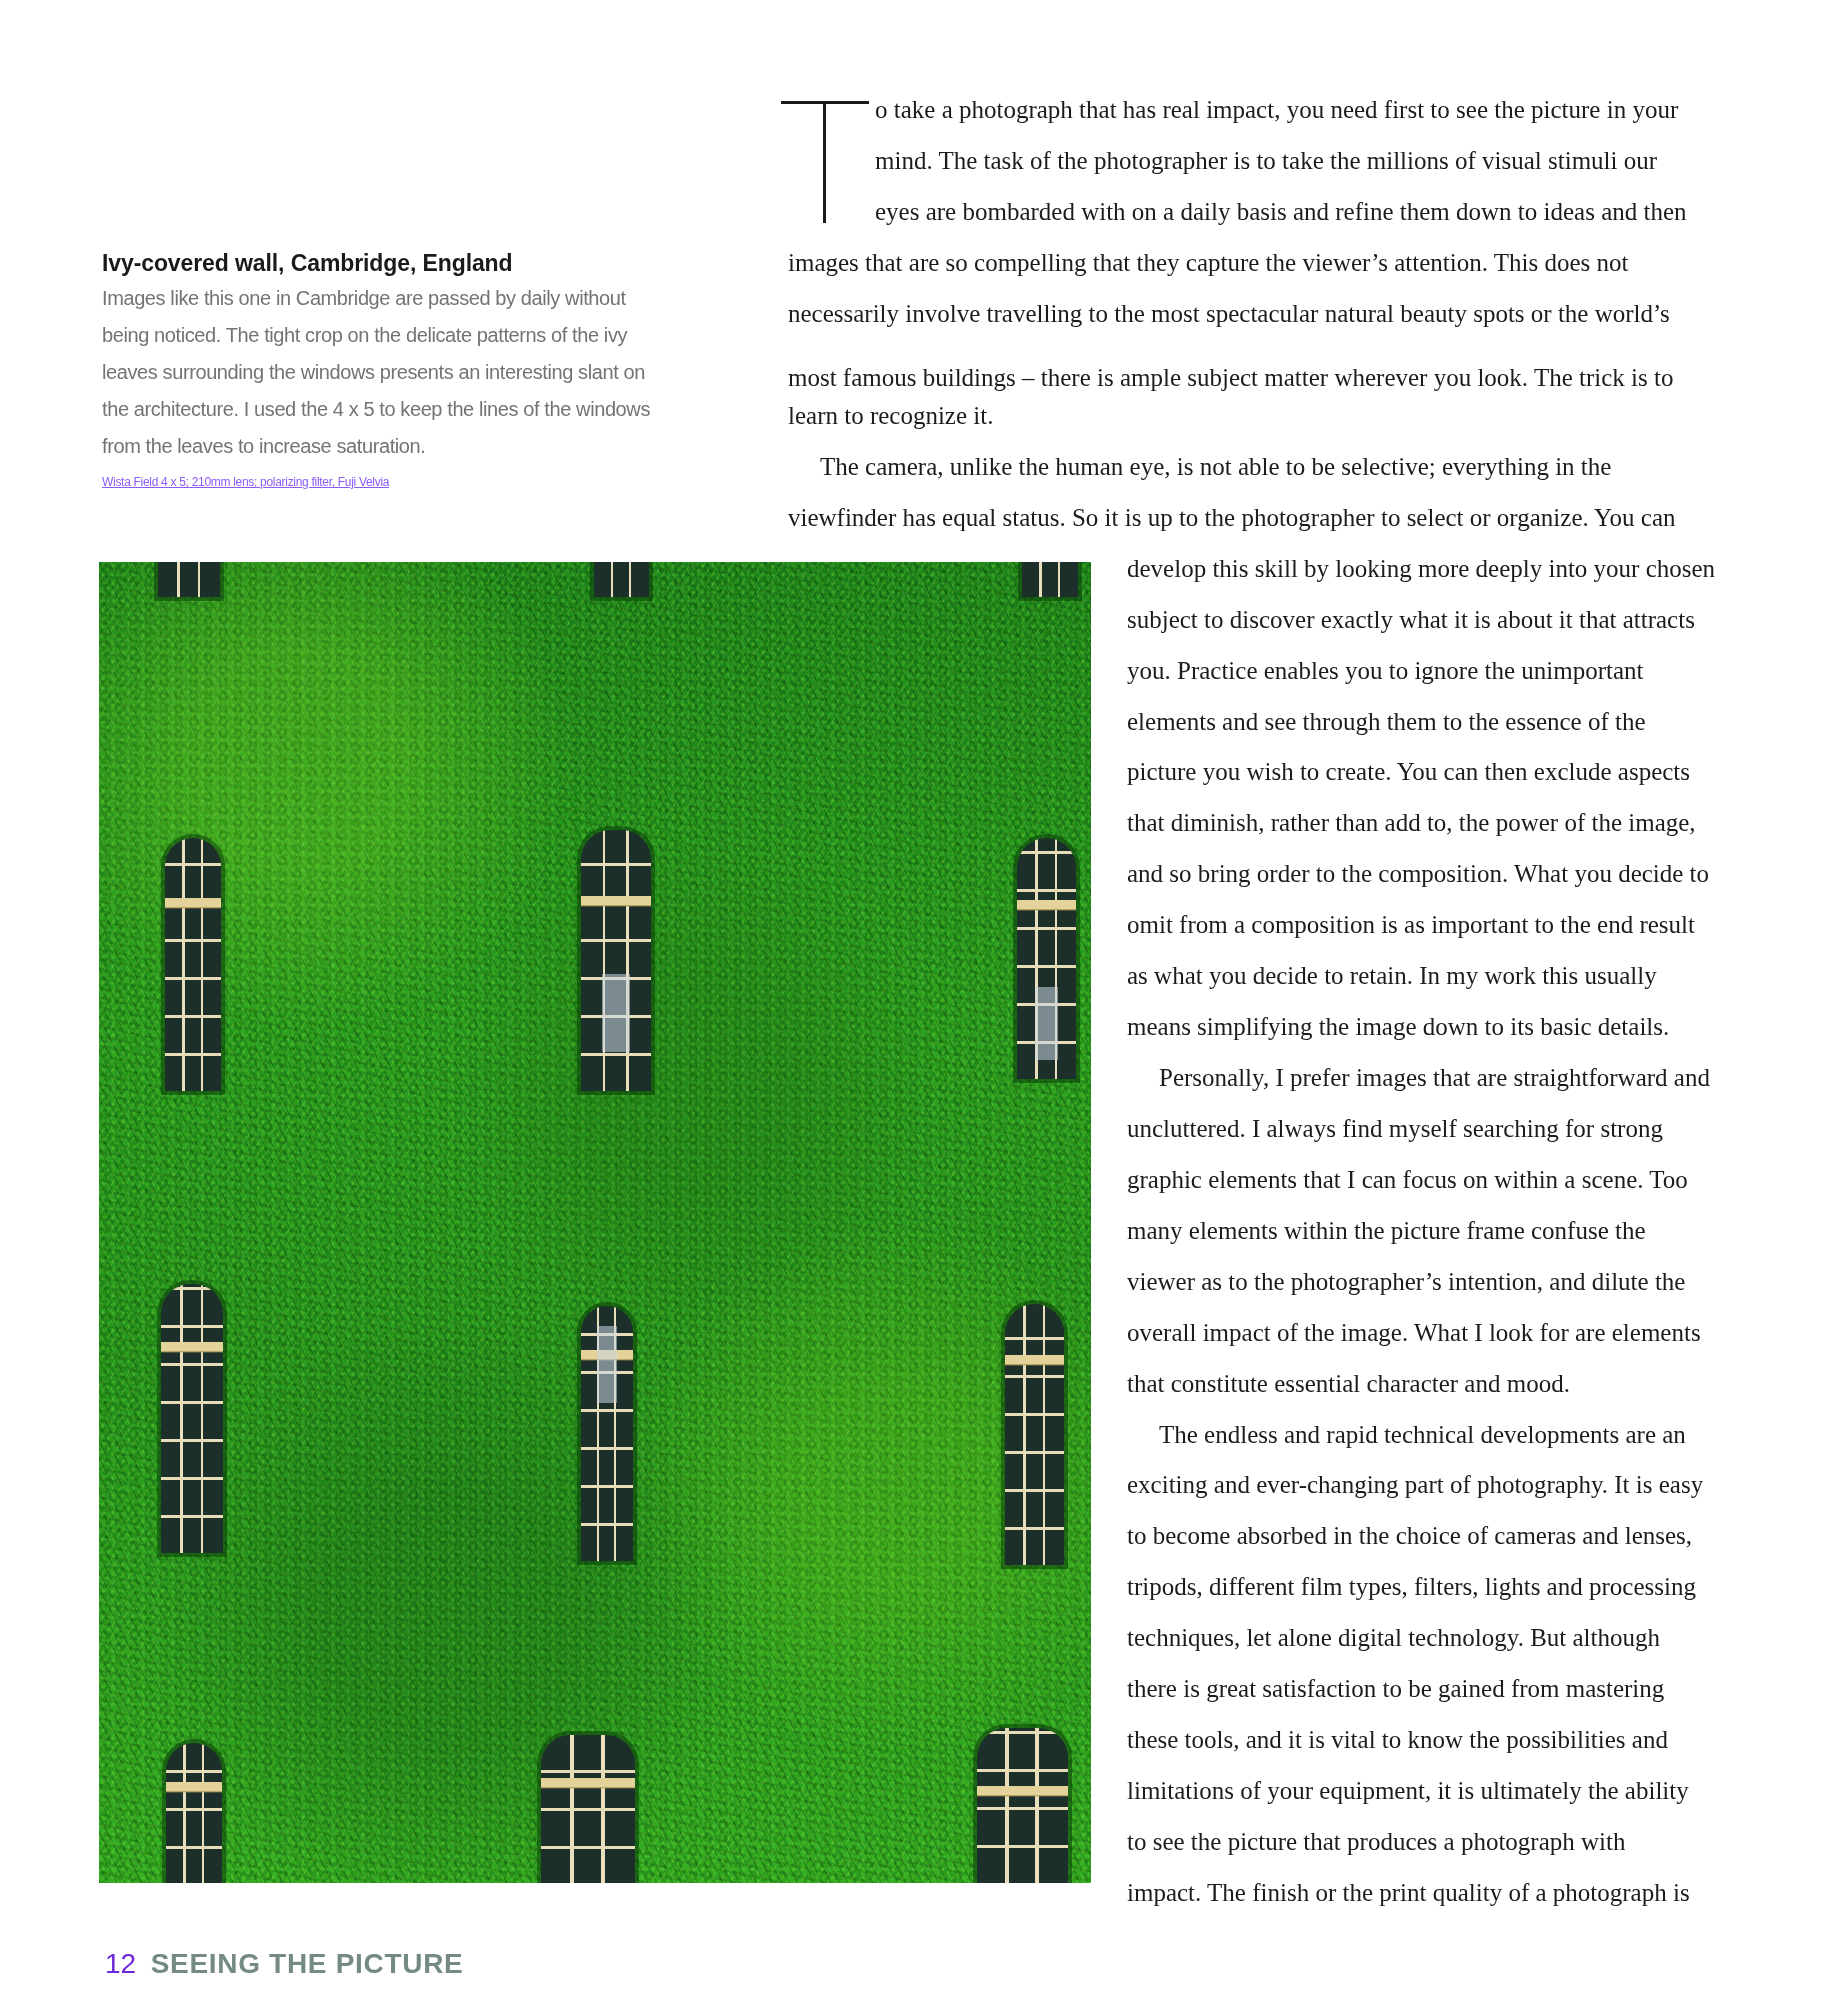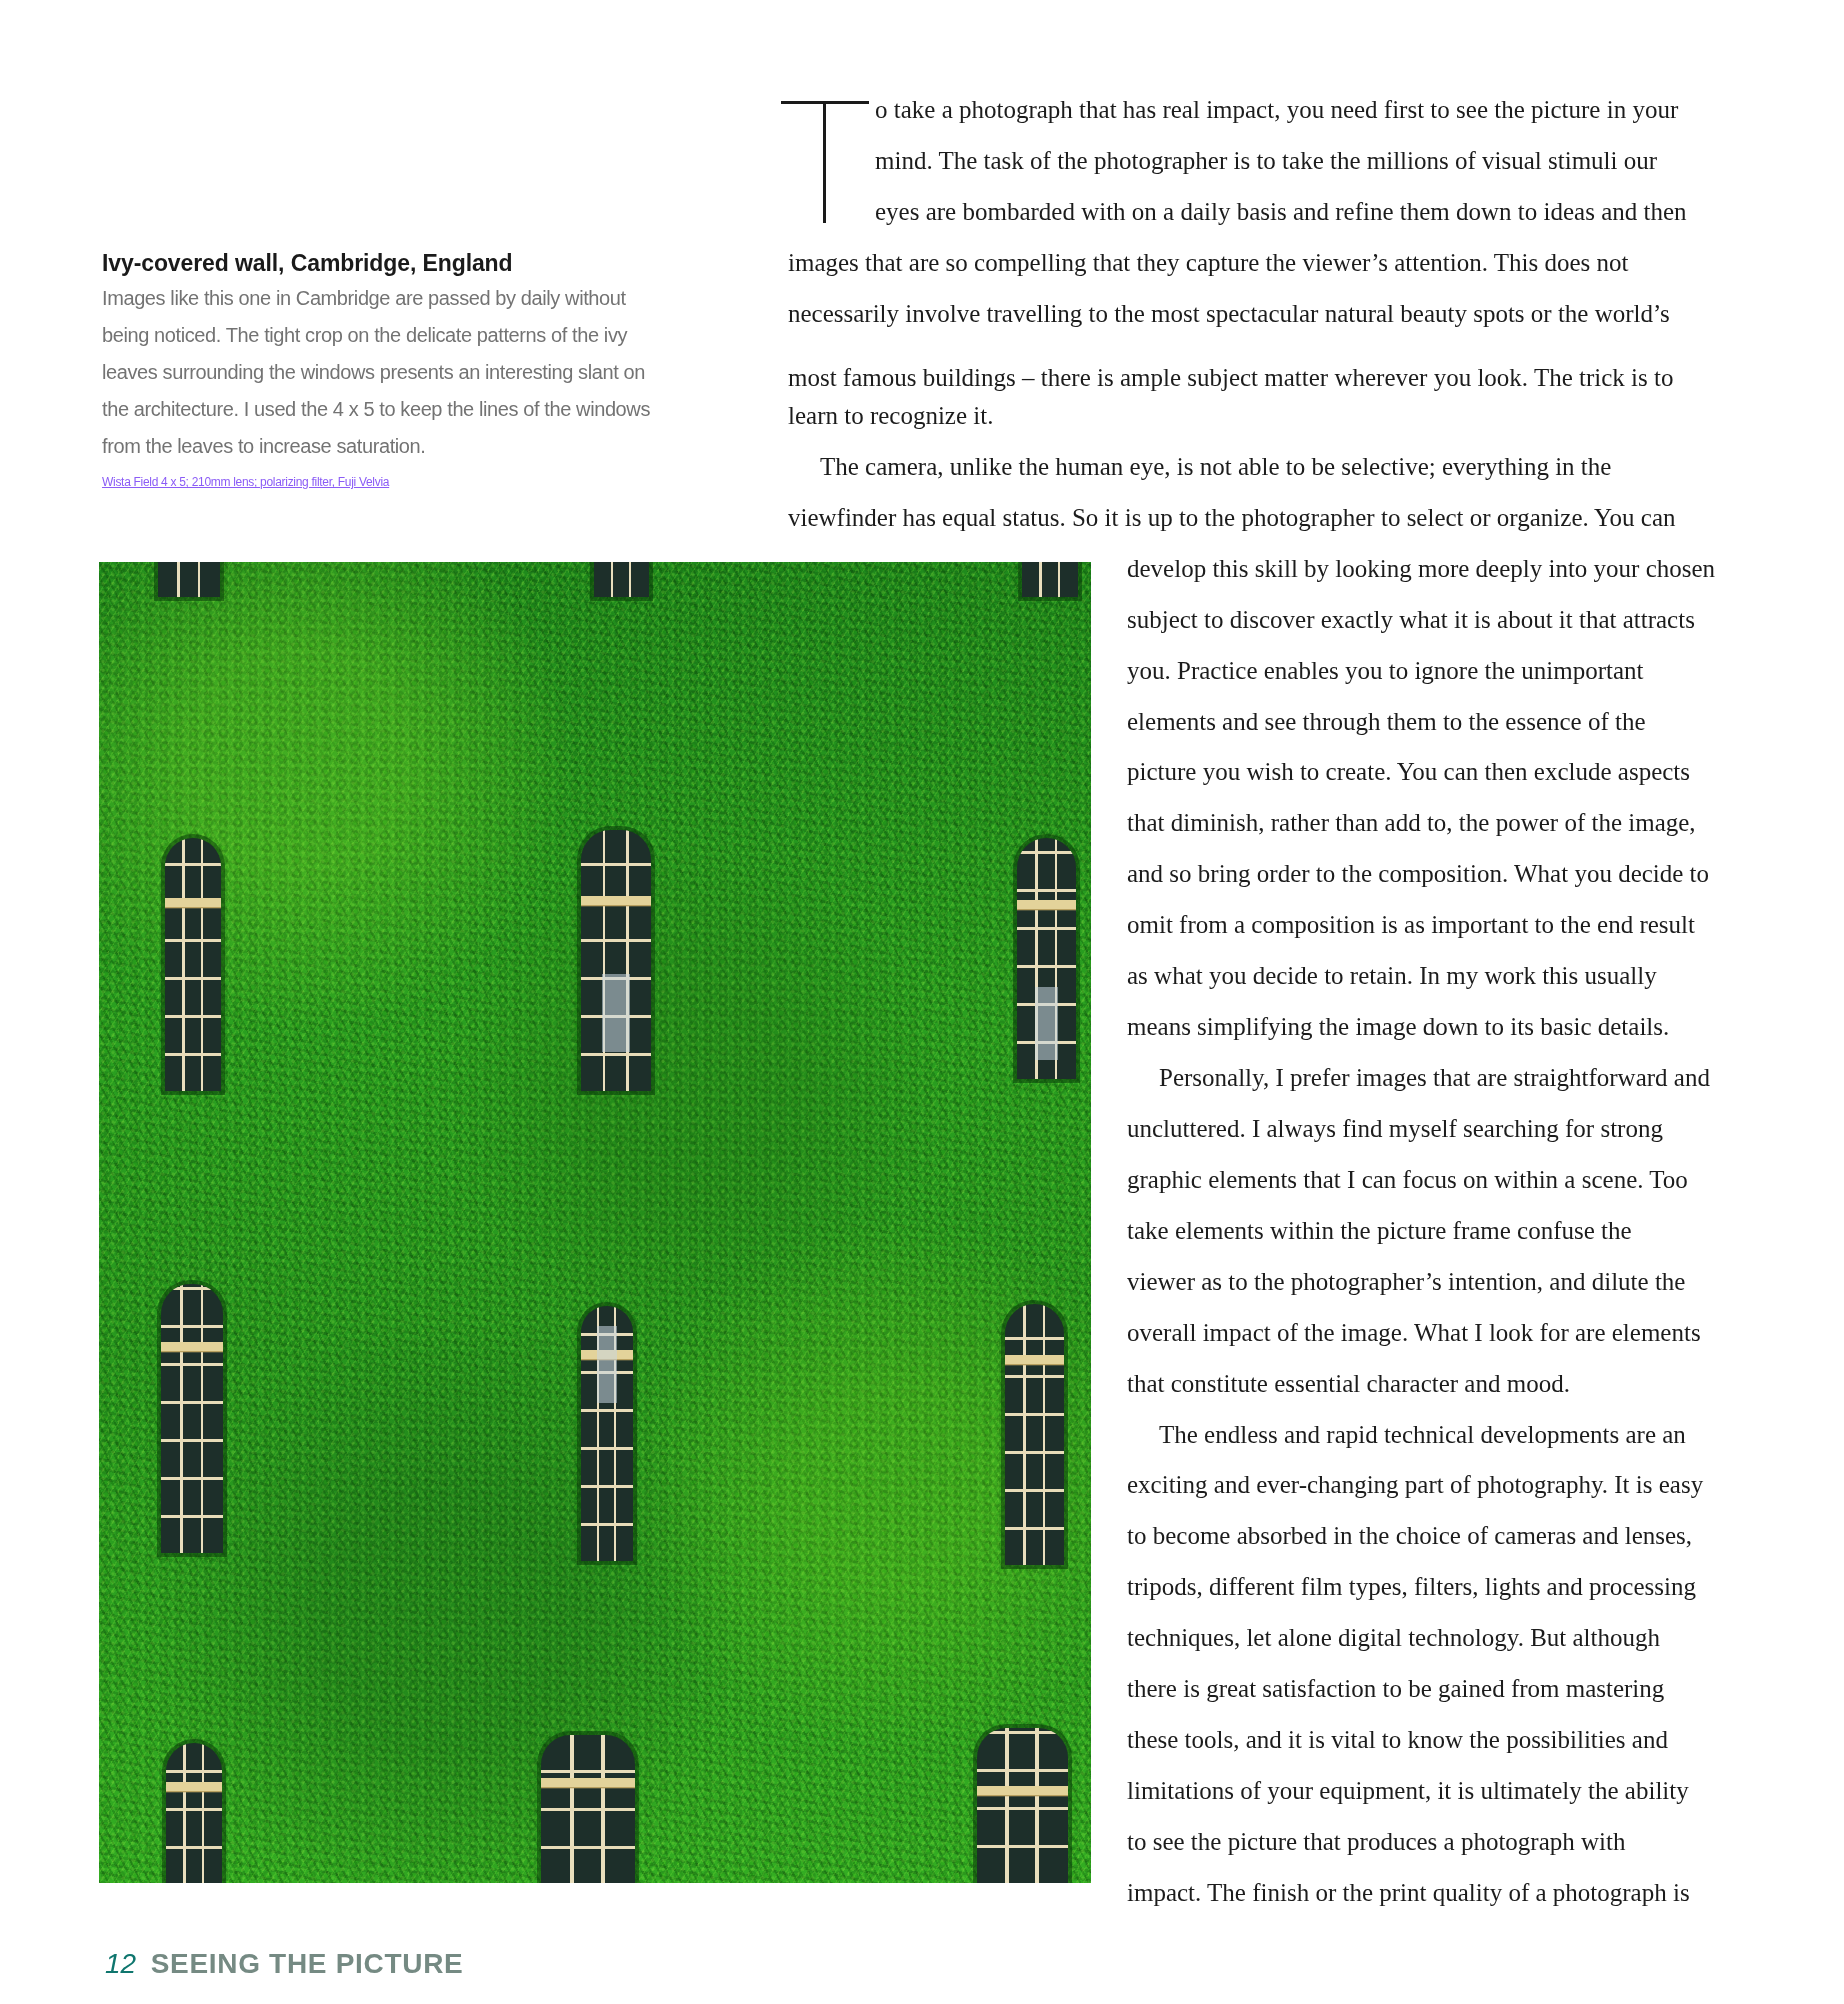--- a/index.html
+++ b/index.html
@@ -42,21 +42,21 @@
     box-shadow: 0 0 0 4px rgba(10,60,10,.55); }
   .window .grid { position:absolute; inset:0;
     background:
       repeating-linear-gradient(0deg, transparent 0 35px, #e7dcb8 35px 38px),
       linear-gradient(90deg, transparent 0 31%, #e9dfbd 31% 35%, transparent 35% 64%, #e9dfbd 64% 68%, transparent 68%);
   }
   .window .sill { position:absolute; left:-5.4px; right:-5.4px; height:9.4px; background:#e3d39a; box-shadow:0 1.3px 0 #b9a160; }
   .window .sky { position:absolute; left:30%; width:40%; height:30%; top:55%; background:rgba(200,215,225,.55); }
 
   .footer { position:absolute; left:105px; top:1947px; font-family:"Liberation Sans", sans-serif; font-size:28px; line-height:34px; white-space:nowrap; }
-  .footer .num { color:#0f766e; font-weight:normal;font-style:italic; }
+  .footer .num { color:#6d28d9; font-weight:normal; }
   .footer .running { color:#758a83; font-weight:bold; letter-spacing:0.7px; margin-left:6.7px; }
 </style>
 </head>
 <body>
 
 <div class="caption">
   <div class="title">Ivy-covered wall, Cambridge, England</div>
   <div class="body">
     <div>Images like this one in Cambridge are passed by daily without</div>
     <div>being noticed. The tight crop on the delicate patterns of the ivy</div>
@@ -89,21 +89,21 @@
   <div class="line" style="left:1127px;top:696px">elements and see through them to the essence of the</div>
   <div class="line" style="left:1127px;top:746px">picture you wish to create. You can then exclude aspects</div>
   <div class="line" style="left:1127px;top:797px">that diminish, rather than add to, the power of the image,</div>
   <div class="line" style="left:1127px;top:848px">and so bring order to the composition. What you decide to</div>
   <div class="line" style="left:1127px;top:899px">omit from a composition is as important to the end result</div>
   <div class="line" style="left:1127px;top:950px">as what you decide to retain. In my work this usually</div>
   <div class="line" style="left:1127px;top:1001px">means simplifying the image down to its basic details.</div>
   <div class="line" style="left:1159px;top:1052px">Personally, I prefer images that are straightforward and</div>
   <div class="line" style="left:1127px;top:1103px">uncluttered. I always find myself searching for strong</div>
   <div class="line" style="left:1127px;top:1154px">graphic elements that I can focus on within a scene. Too</div>
-  <div class="line" style="left:1127px;top:1205px">take elements within the picture frame confuse the</div>
+  <div class="line" style="left:1127px;top:1205px">many elements within the picture frame confuse the</div>
   <div class="line" style="left:1127px;top:1256px">viewer as to the photographer’s intention, and dilute the</div>
   <div class="line" style="left:1127px;top:1307px">overall impact of the image. What I look for are elements</div>
   <div class="line" style="left:1127px;top:1358px">that constitute essential character and mood.</div>
   <div class="line" style="left:1159px;top:1409px">The endless and rapid technical developments are an</div>
   <div class="line" style="left:1127px;top:1459px">exciting and ever-changing part of photography. It is easy</div>
   <div class="line" style="left:1127px;top:1510px">to become absorbed in the choice of cameras and lenses,</div>
   <div class="line" style="left:1127px;top:1561px">tripods, different film types, filters, lights and processing</div>
   <div class="line" style="left:1127px;top:1612px">techniques, let alone digital technology. But although</div>
   <div class="line" style="left:1127px;top:1663px">there is great satisfaction to be gained from mastering</div>
   <div class="line" style="left:1127px;top:1714px">these tools, and it is vital to know the possibilities and</div>

